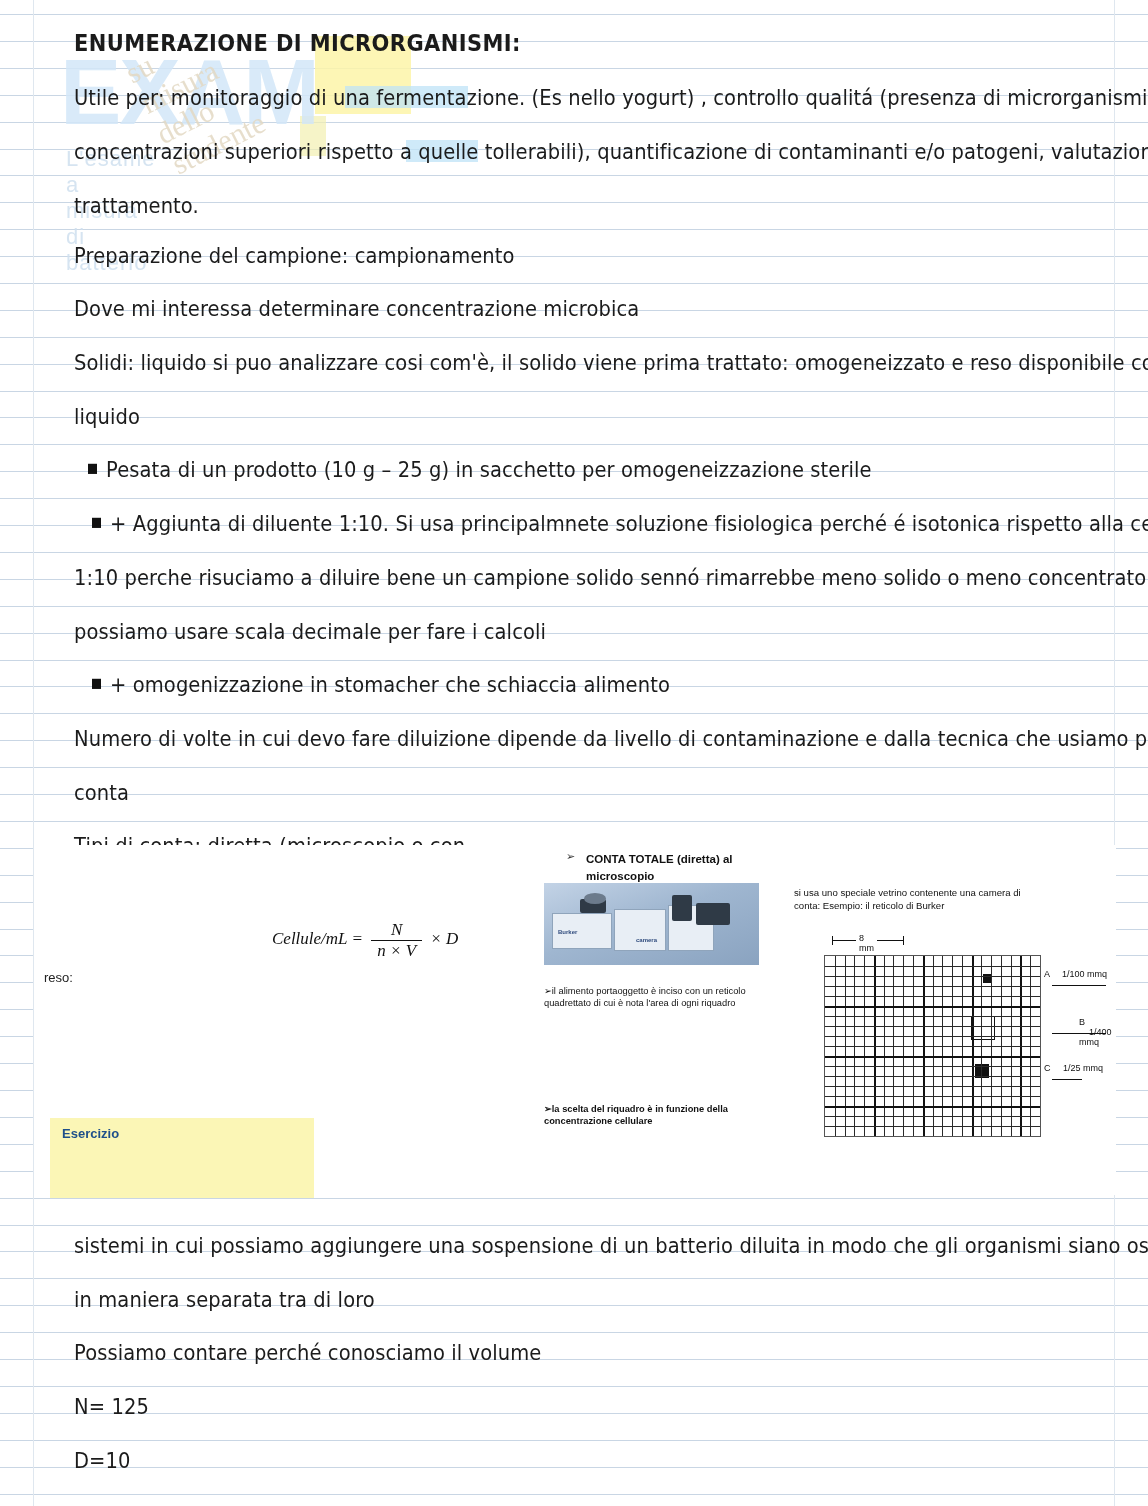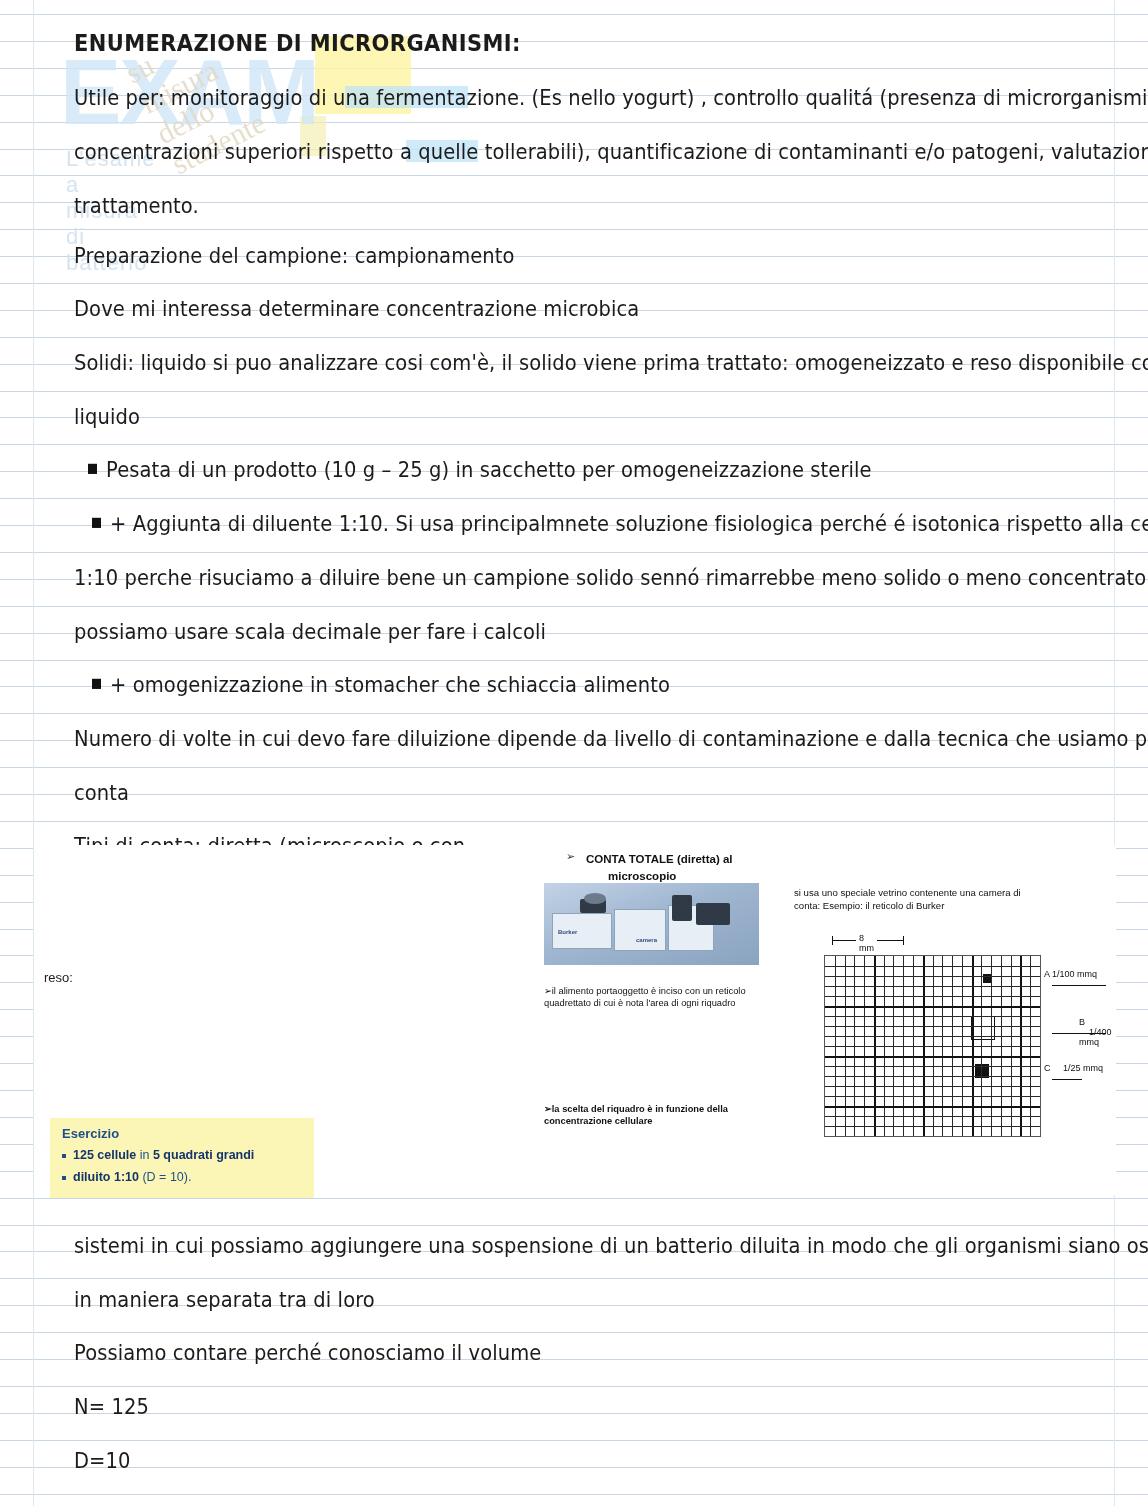--- a/index.html
+++ b/index.html
@@ -232,42 +232,42 @@
   <div class="hw" style="left:74px;top:1287px;">in maniera separata tra di loro</div>
   <div class="hw" style="left:74px;top:1340px;">Possiamo contare perché conosciamo il volume</div>
   <div class="hw" style="left:74px;top:1394px;">N= 125</div>
   <div class="hw" style="left:74px;top:1448px;">D=10</div>
 
 </div>
 
 <div class="figure">
 
   <div class="fig-left">
+    <div class="formula">
+      <span class="it">Cellule/mL =</span>
+      <span class="frac">
+        <span class="num">N</span>
+        <span class="den">n × V</span>
+      </span>
+      <span class="it">× D</span>
+    </div>
 
     <div class="dove">reso:</div>
 
 
     <div class="eserc">
       <div class="t">Esercizio</div>
-      <ul>
-        <li>
-          <span class="sq"></span><b>125 cellule</b><span class="norm"> in </span><b>5 quadrati grandi</b>
-        </li>
-        <li>
-          <span class="sq"></span><b>diluito 1:10</b><span class="norm"> (D = 10).</span>
-        </li>
-      </ul>
     </div>
   </div>
 
   <div class="fig-mid">
     <div class="arrowgly">➢</div>
     <div class="conta-head">
       <span>CONTA TOTALE  (diretta) al</span><br>
-      <span style="margin-left:22px;display:inline-block">microscopio</span>
+      <span style="display:inline-block">microscopio</span>
     </div>
 
     <div class="photo">
       <div class="slidepane" style="left:8px;top:30px;width:58px;height:34px;"></div>
       <div class="slidepane" style="left:70px;top:26px;width:50px;height:40px;"></div>
       <div class="slidepane" style="left:124px;top:22px;width:44px;height:44px;"></div>
       <div class="darkbox" style="left:36px;top:16px;width:26px;height:14px;"></div>
       <div class="darkbox" style="left:128px;top:12px;width:20px;height:26px;"></div>
       <div class="darkbox" style="left:152px;top:20px;width:34px;height:22px;"></div>
       <div class="cyl" style="left:40px;top:10px;width:22px;height:11px;background:#6c7b8c;"></div>
@@ -328,21 +328,21 @@
         <div class="hline" style="top: 120px;"></div>
         <div class="hline" style="top: 130px;"></div>
         <div class="hline" style="top: 140px;"></div>
         <div class="hline hthick" style="top: 150px;"></div>
         <div class="hline" style="top: 160px;"></div>
         <div class="hline" style="top: 170px;"></div>
       </div>
 
     <div class="callout" style="left:250px;top:124px;">
       <span>A</span>
-      <span style="">1/100 mmq</span>
+      <span style="margin-left:10px;">1/100 mmq</span>
     </div>
     <div class="callout" style="left:250px;top:172px;padding-left:35px;">
       <span>B</span>
       <span style="margin-left:10px;">1/400 mmq</span>
     </div>
     <div class="callout" style="left:250px;top:218px;">
       <span>C</span>
       <span style="margin-left:10px;">1/25 mmq</span>
     </div>
     <div class="blk" style="left:258px;top:140px;width:54px;height:1px;"></div>

